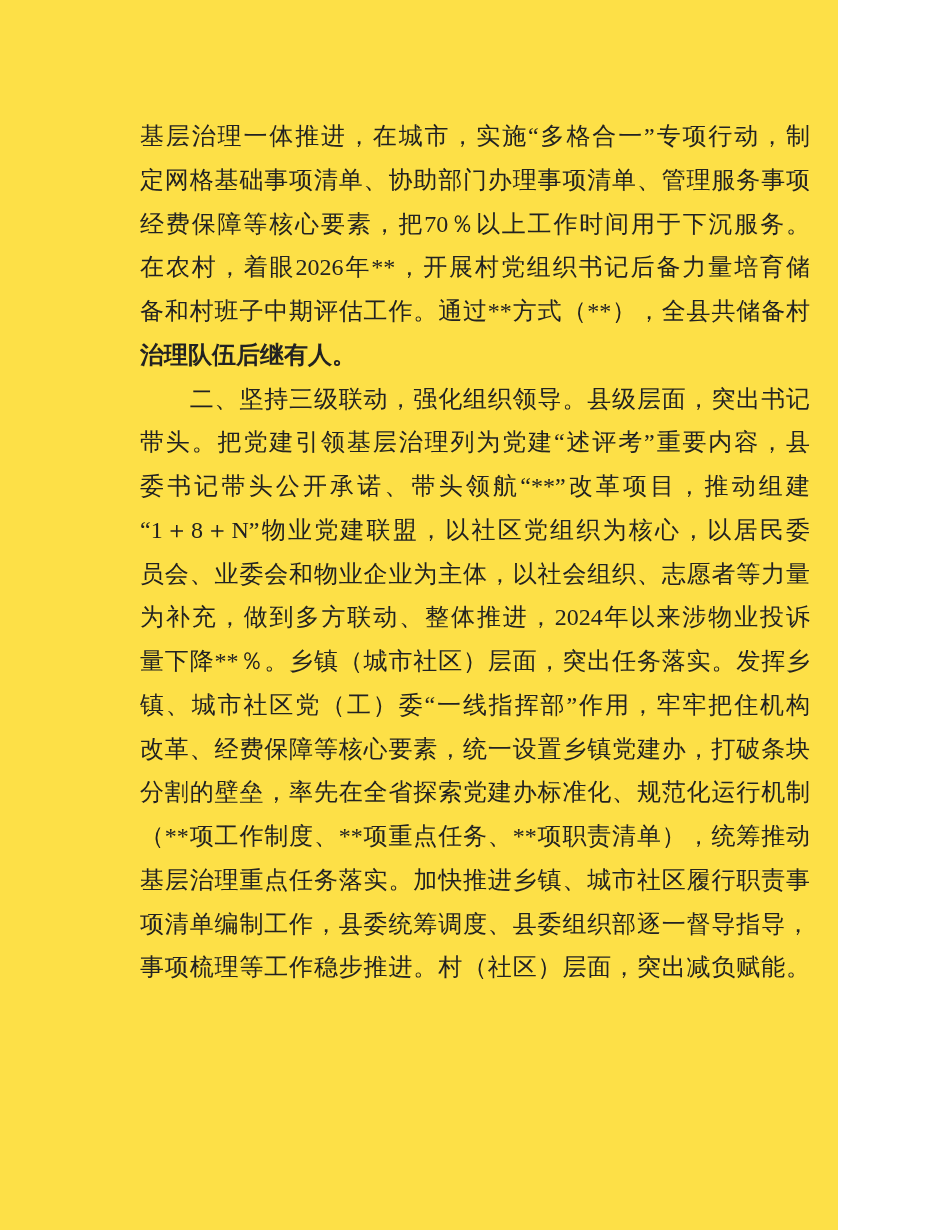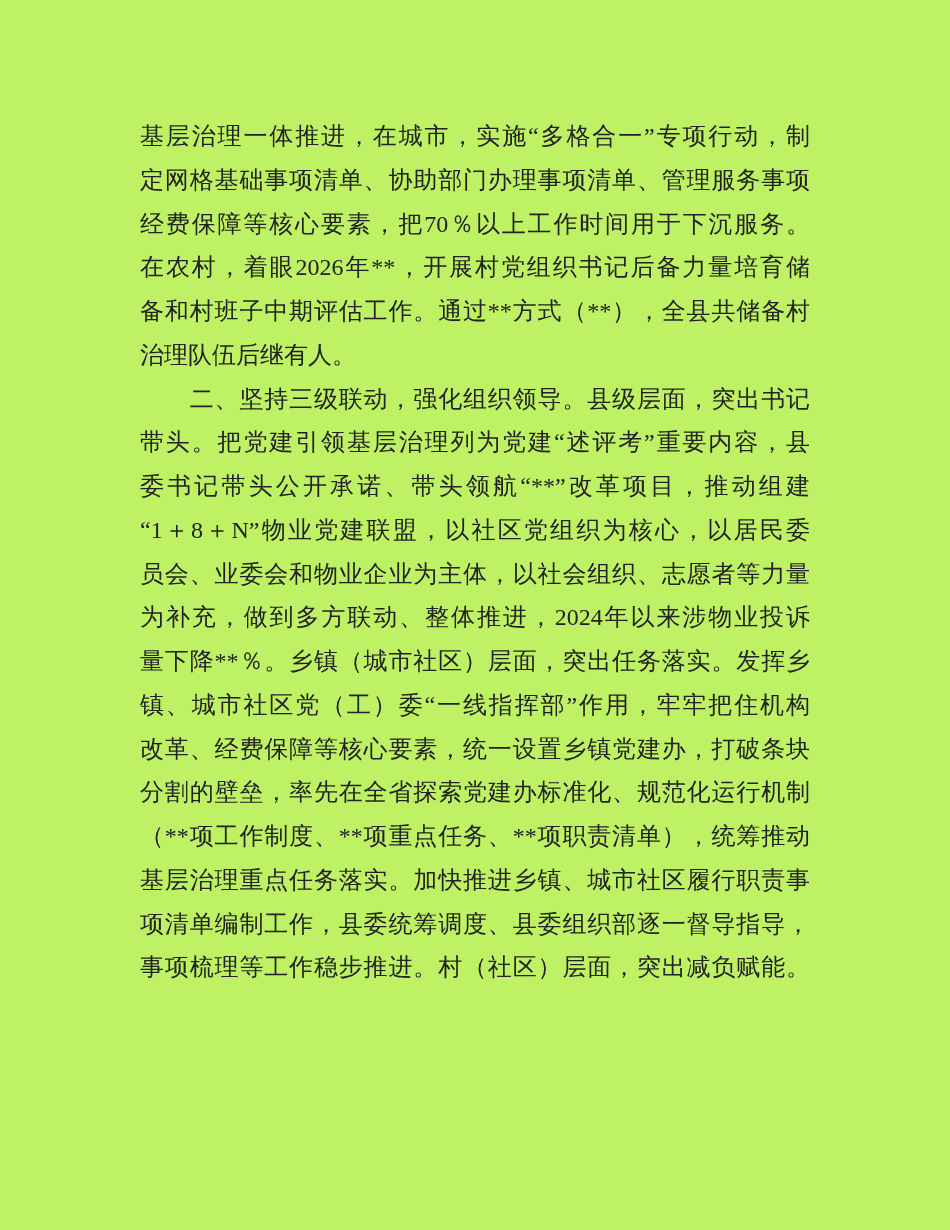--- a/index.html
+++ b/index.html
@@ -2,23 +2,23 @@
 <html><head>
 <meta charset="utf-8">
 <style>
   html, body {
     margin: 0;
     padding: 0;
     background: #ffffff;
   }
   .page {
     position: relative;
-    width: 950px;
+    width: 838px;
     height: 1230px;
-    background: #bef264;
+    background: #fde047;
     overflow: hidden;
     font-family: "Liberation Serif", "DejaVu Serif", serif;
   }
   .body-text {
     position: absolute;
     left: 140px;
     top: 115px;
     width: 670px;
     color: #222222;
     font-size: 24px;
@@ -34,20 +34,21 @@
     line-height: 43.75px;
     overflow: hidden;
     text-align: justify;
     text-align-last: justify;
     text-justify: inter-character;
     white-space: nowrap;
   }
   .line.short-last {
     text-align: center;
     text-align-last: left;
+    font-weight: bold;
   }
 </style>
 </head>
 <body>
 
 <div class="page">
   <div class="body-text">
 
     <div class="paragraph first">
       <div class="line">基层治理一体推进，在城市，实施“多格合一”专项行动，制</div>

